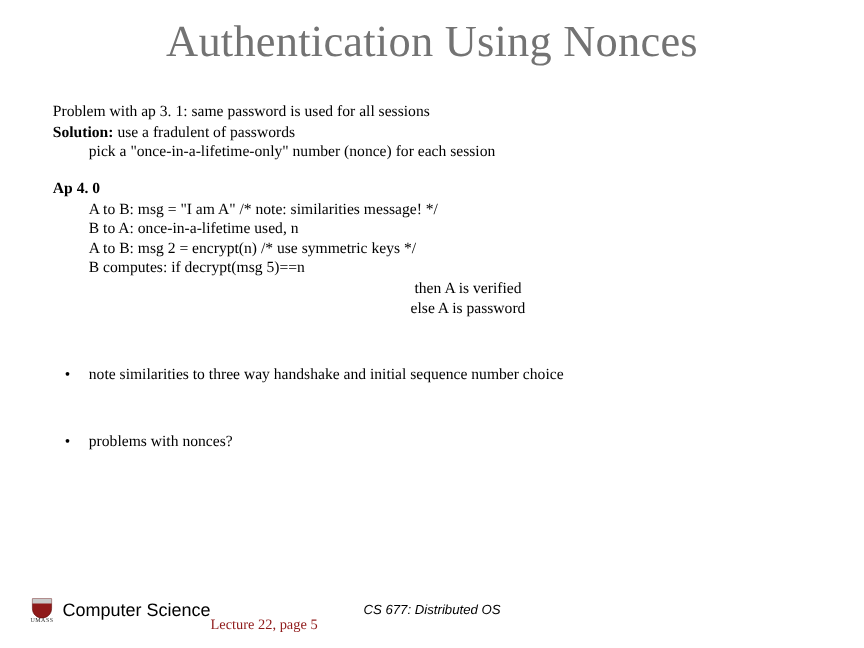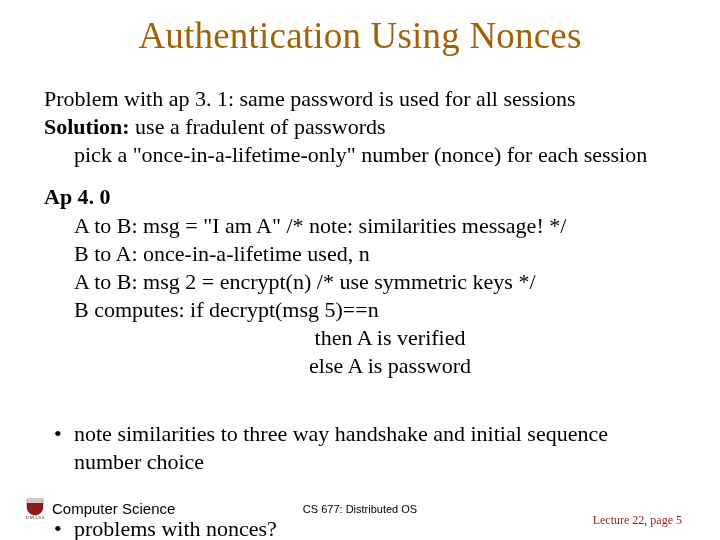--- a/index.html
+++ b/index.html
@@ -10,28 +10,28 @@
     font-family: "Times New Roman", Times, serif;
     color: #000000;
     position: relative;
     overflow: hidden;
   }
   .slide {
     padding: 14px 44px 0 44px;
   }
   .title {
     font-size: 37px;
-    color: #a16207;
+    color: #737373;
     text-align: center;
     margin-bottom: 28px;
     font-weight: normal;
     letter-spacing: 0.2px;
   }
   .body-text {
-    font-size: 22px;
+    font-size: 13px;
     line-height: 1.28;
   }
   .para1 { margin-bottom: 14px; }
   .indent1 { padding-left: 30px; }
   .indent2 { padding-left: 60px; text-align: center; }
   .bold { font-weight: bold; }
   .para2 { margin-bottom: 14px; }
   .bullets {
     list-style: none;
     margin-left: 0;
@@ -47,21 +47,20 @@
     left: 10px;
     top: 0;
   }
   .footer {
     position: absolute;
     bottom: 12px;
     left: 0;
     width: 720px;
     display: flex;
     align-items: center;
-    justify-content: space-between;
     padding: 0 38px 0 22px;
     font-family: Arial, Helvetica, sans-serif;
   }
   .footer-left {
     display: flex;
     align-items: center;
     gap: 4px;
     font-size: 15px;
     color: #000;
   }
@@ -81,20 +80,21 @@
     margin-top: -1px;
     color: #333;
   }
   .footer-center {
     font-size: 11px;
     color: #000;
     font-family: Arial, sans-serif;
     position: absolute;
     left: 50%;
     transform: translateX(-50%);
+    font-style: italic;
   }
   .footer-right {
     font-size: 12px;
     color: #8f1a1a;
     font-family: "Times New Roman", serif;
     margin-top: 24px;
   }
 </style>
 </head>
 <body>

